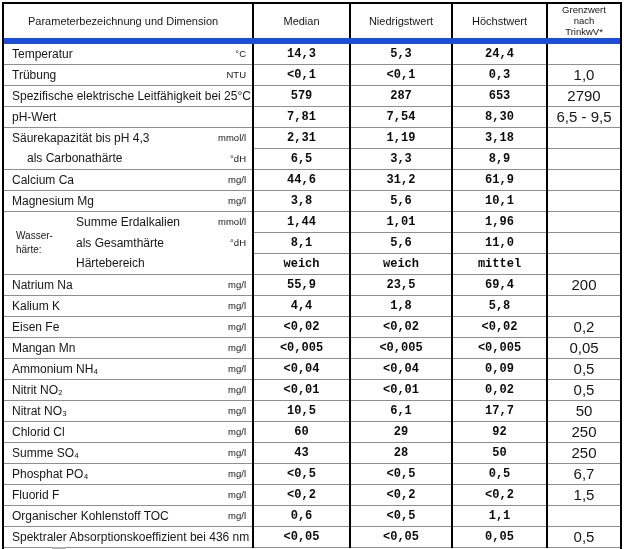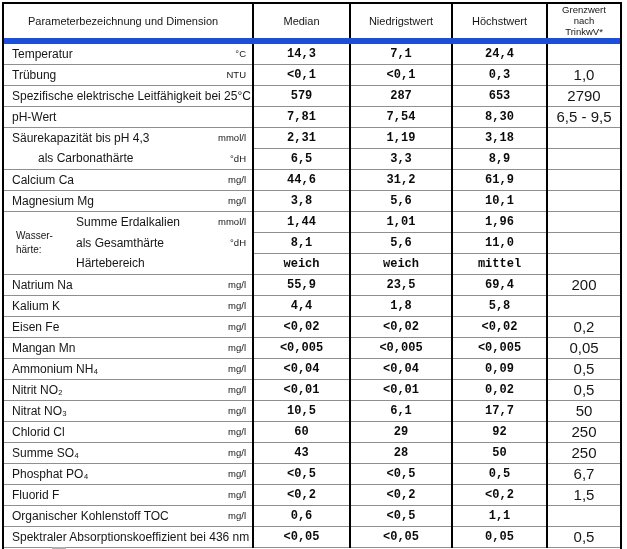--- a/index.html
+++ b/index.html
@@ -22,21 +22,21 @@
   th.lh{font-size:9.5px;line-height:1.18;white-space:pre-line;}
   tbody td{height:20px;border-bottom:1px solid #8f8f8f;}
   .vline{border-left:2px solid #000;}
   td.param{text-align:left;}
   td.nobb{border-bottom:none;}
   .prow{
     display:flex;align-items:center;justify-content:space-between;
     height:100%;padding:0 6px 0 8px;box-sizing:border-box;
   }
   td.sub .prow{padding-left:4px;}
-  td.ind .prow{padding-left:34px;}
+  td.ind .prow{padding-left:23px;}
   .pname{font-size:12px;white-space:nowrap;color:#161616;}
   .unit{font-size:9.5px;white-space:nowrap;flex-shrink:0;padding-left:4px;color:#161616;}
   td.group{
     white-space:pre-line;font-size:10px;line-height:1.35;
     padding-left:12px;border-bottom:1px solid #8f8f8f;color:#161616;
   }
   td.val{
     font-family:"Liberation Mono","DejaVu Sans Mono",monospace;
     font-weight:bold;font-size:12px;text-align:center;color:#0a0a0a;
   }
@@ -70,21 +70,21 @@
     </thead>
     <tbody>
         <tr>
           <td class="param" colspan="2">
             <div class="prow">
               <span class="pname">Temperatur</span>
               <span class="unit">°C</span>
             </div>
           </td>
           <td class="val vline">14,3</td>
-          <td class="val vline">7,1</td>
+          <td class="val vline">5,3</td>
           <td class="val vline">24,4</td>
           <td class="limit vline"></td>
         </tr>
         <tr>
           <td class="param" colspan="2">
             <div class="prow">
               <span class="pname">Trübung</span>
               <span class="unit">NTU</span>
             </div>
           </td>

